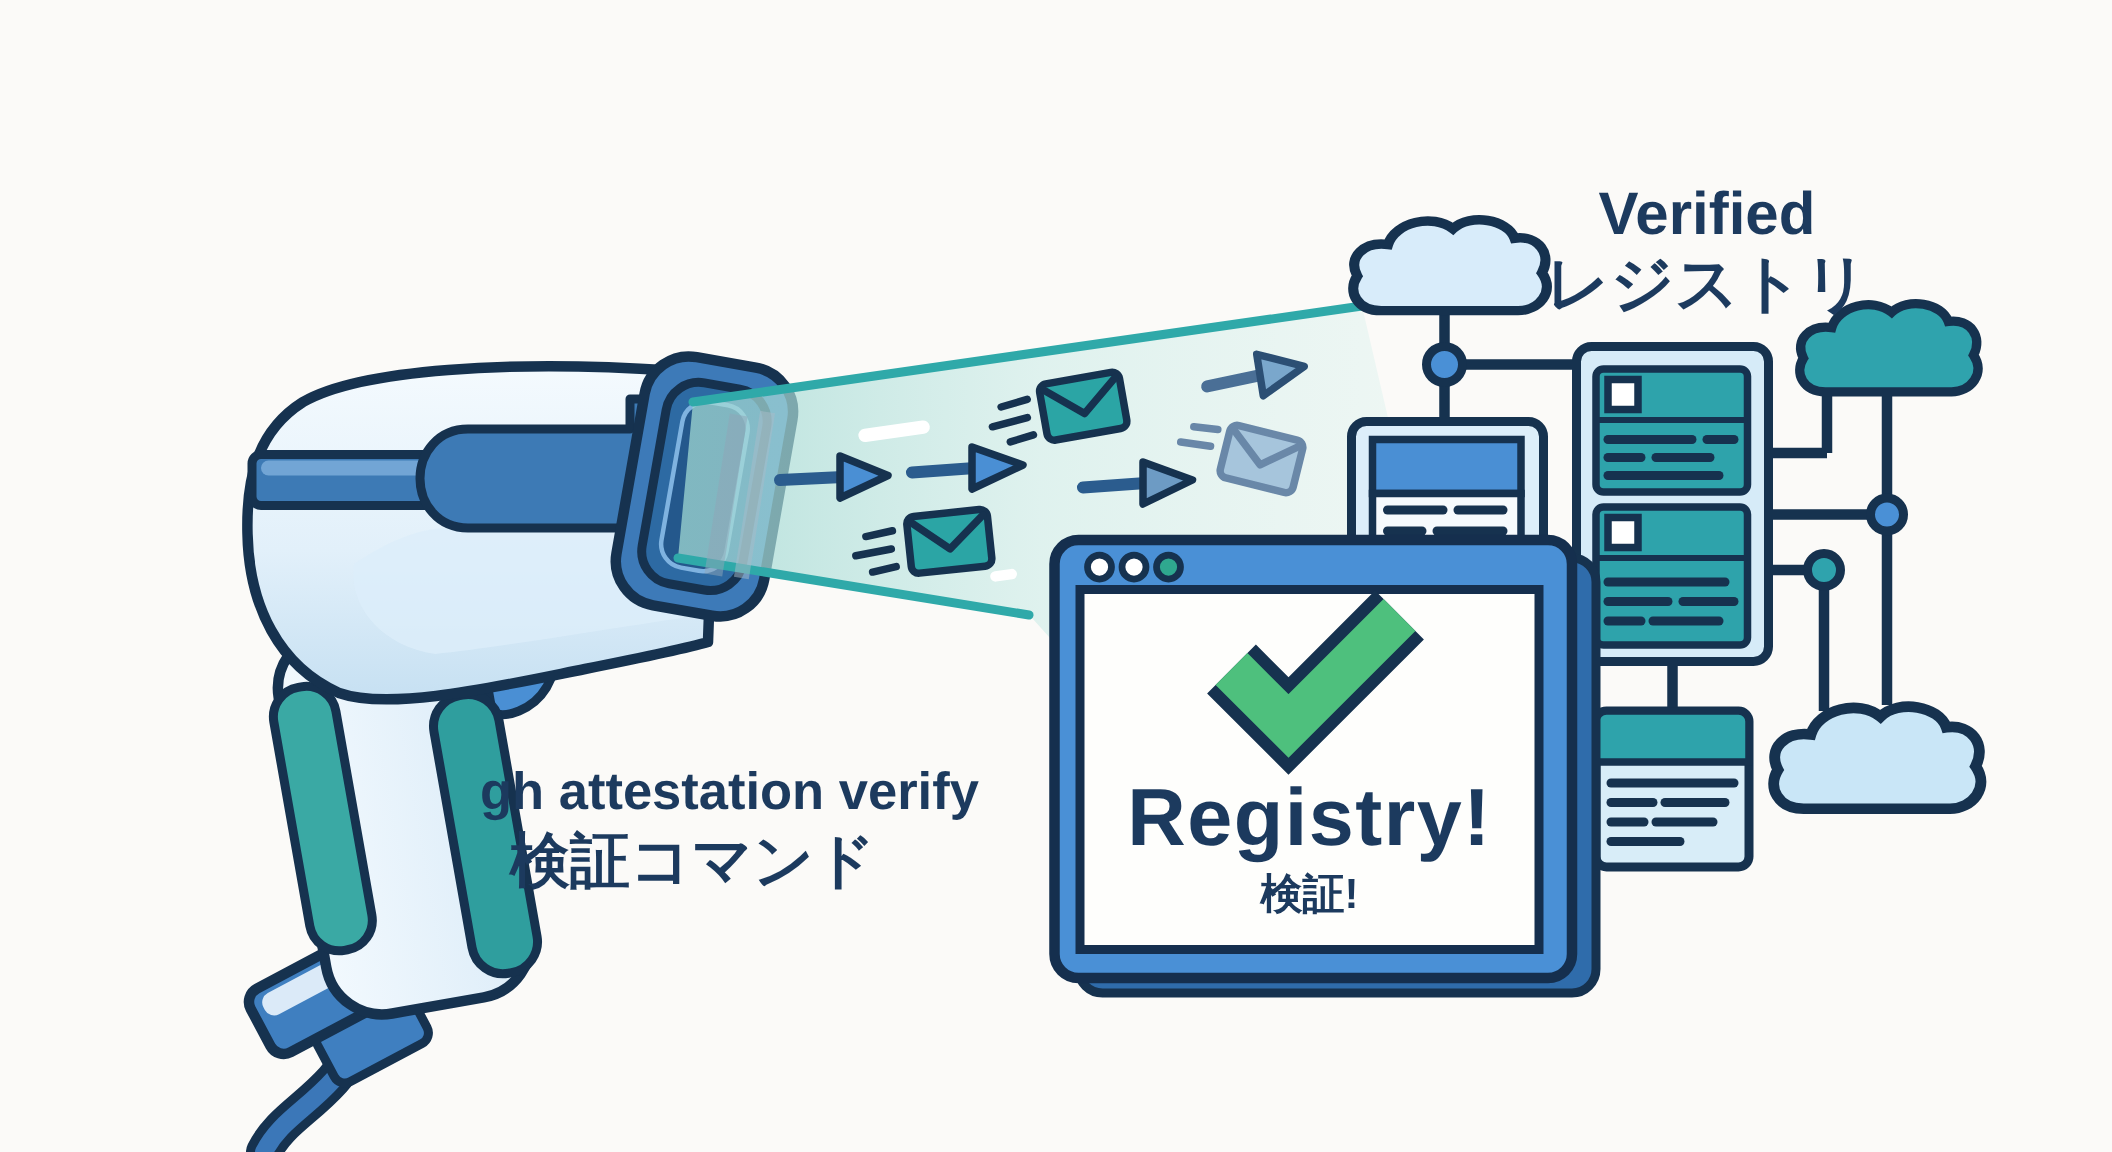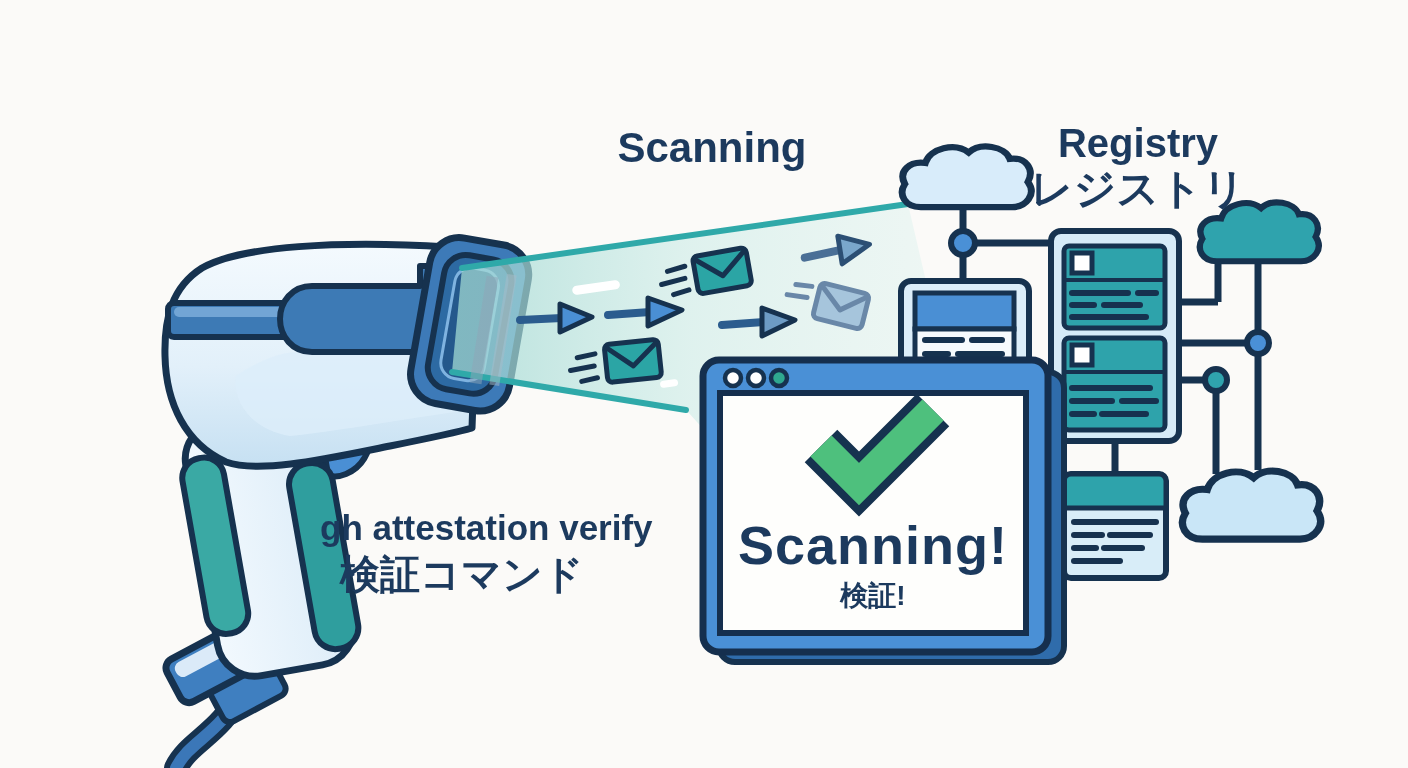--- a/index.html
+++ b/index.html
@@ -246,27 +246,26 @@
     <circle cx="779" cy="378" r="8" fill="#2fa88f" stroke="#16324f" stroke-width="4.5"></circle>
     <rect x="720" y="393" width="306" height="240" fill="#fefefc" stroke="#152f4e" stroke-width="6"></rect>
     <g>
       <path d="M 821 446 L 859 484 L 933 410" fill="none" stroke="#16324f" stroke-width="46" stroke-linejoin="miter"></path>
       <path d="M 821 446 L 859 484 L 933 410" fill="none" stroke="#4ec07d" stroke-width="30" stroke-linejoin="miter"></path>
     </g>
   </g>
 </svg>
 
 <div class="label lbl-scanning">
-  <span class="en">Scanning</span>
 </div>
 <div class="label lbl-registry">
-  <span class="en">Registry</span>
+  <span class="en">Verified</span>
   <span class="jp">レジストリ</span>
 </div>
 <div class="label lbl-command">
   <span class="en">gh attestation verify</span>
   <span class="jp">検証コマンド</span>
 </div>
 <div class="label lbl-verified">
-  <span class="en">Scanning!</span>
+  <span class="en">Registry!</span>
   <span class="jp">検証!</span>
 </div>
 </div>
 
 </body></html>

